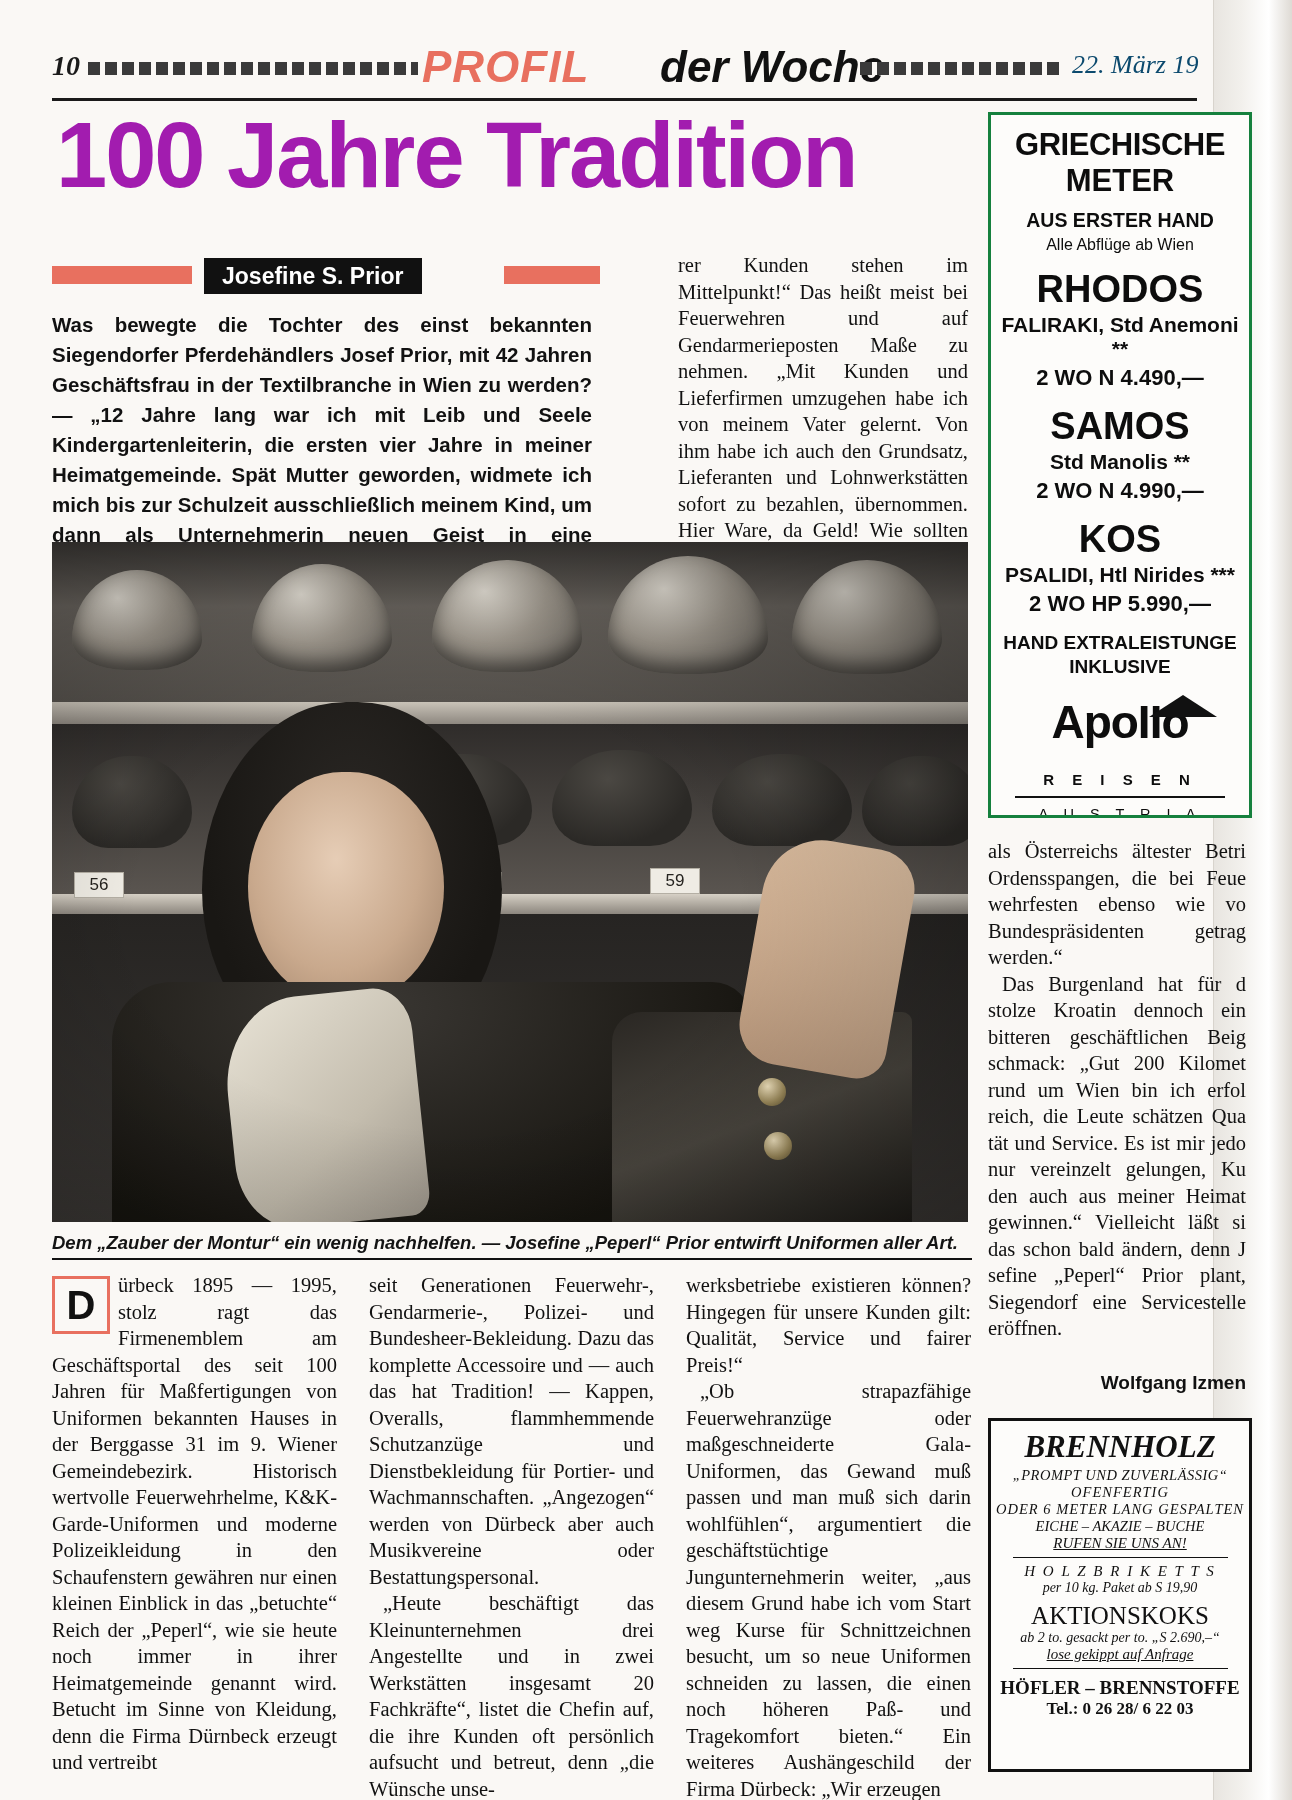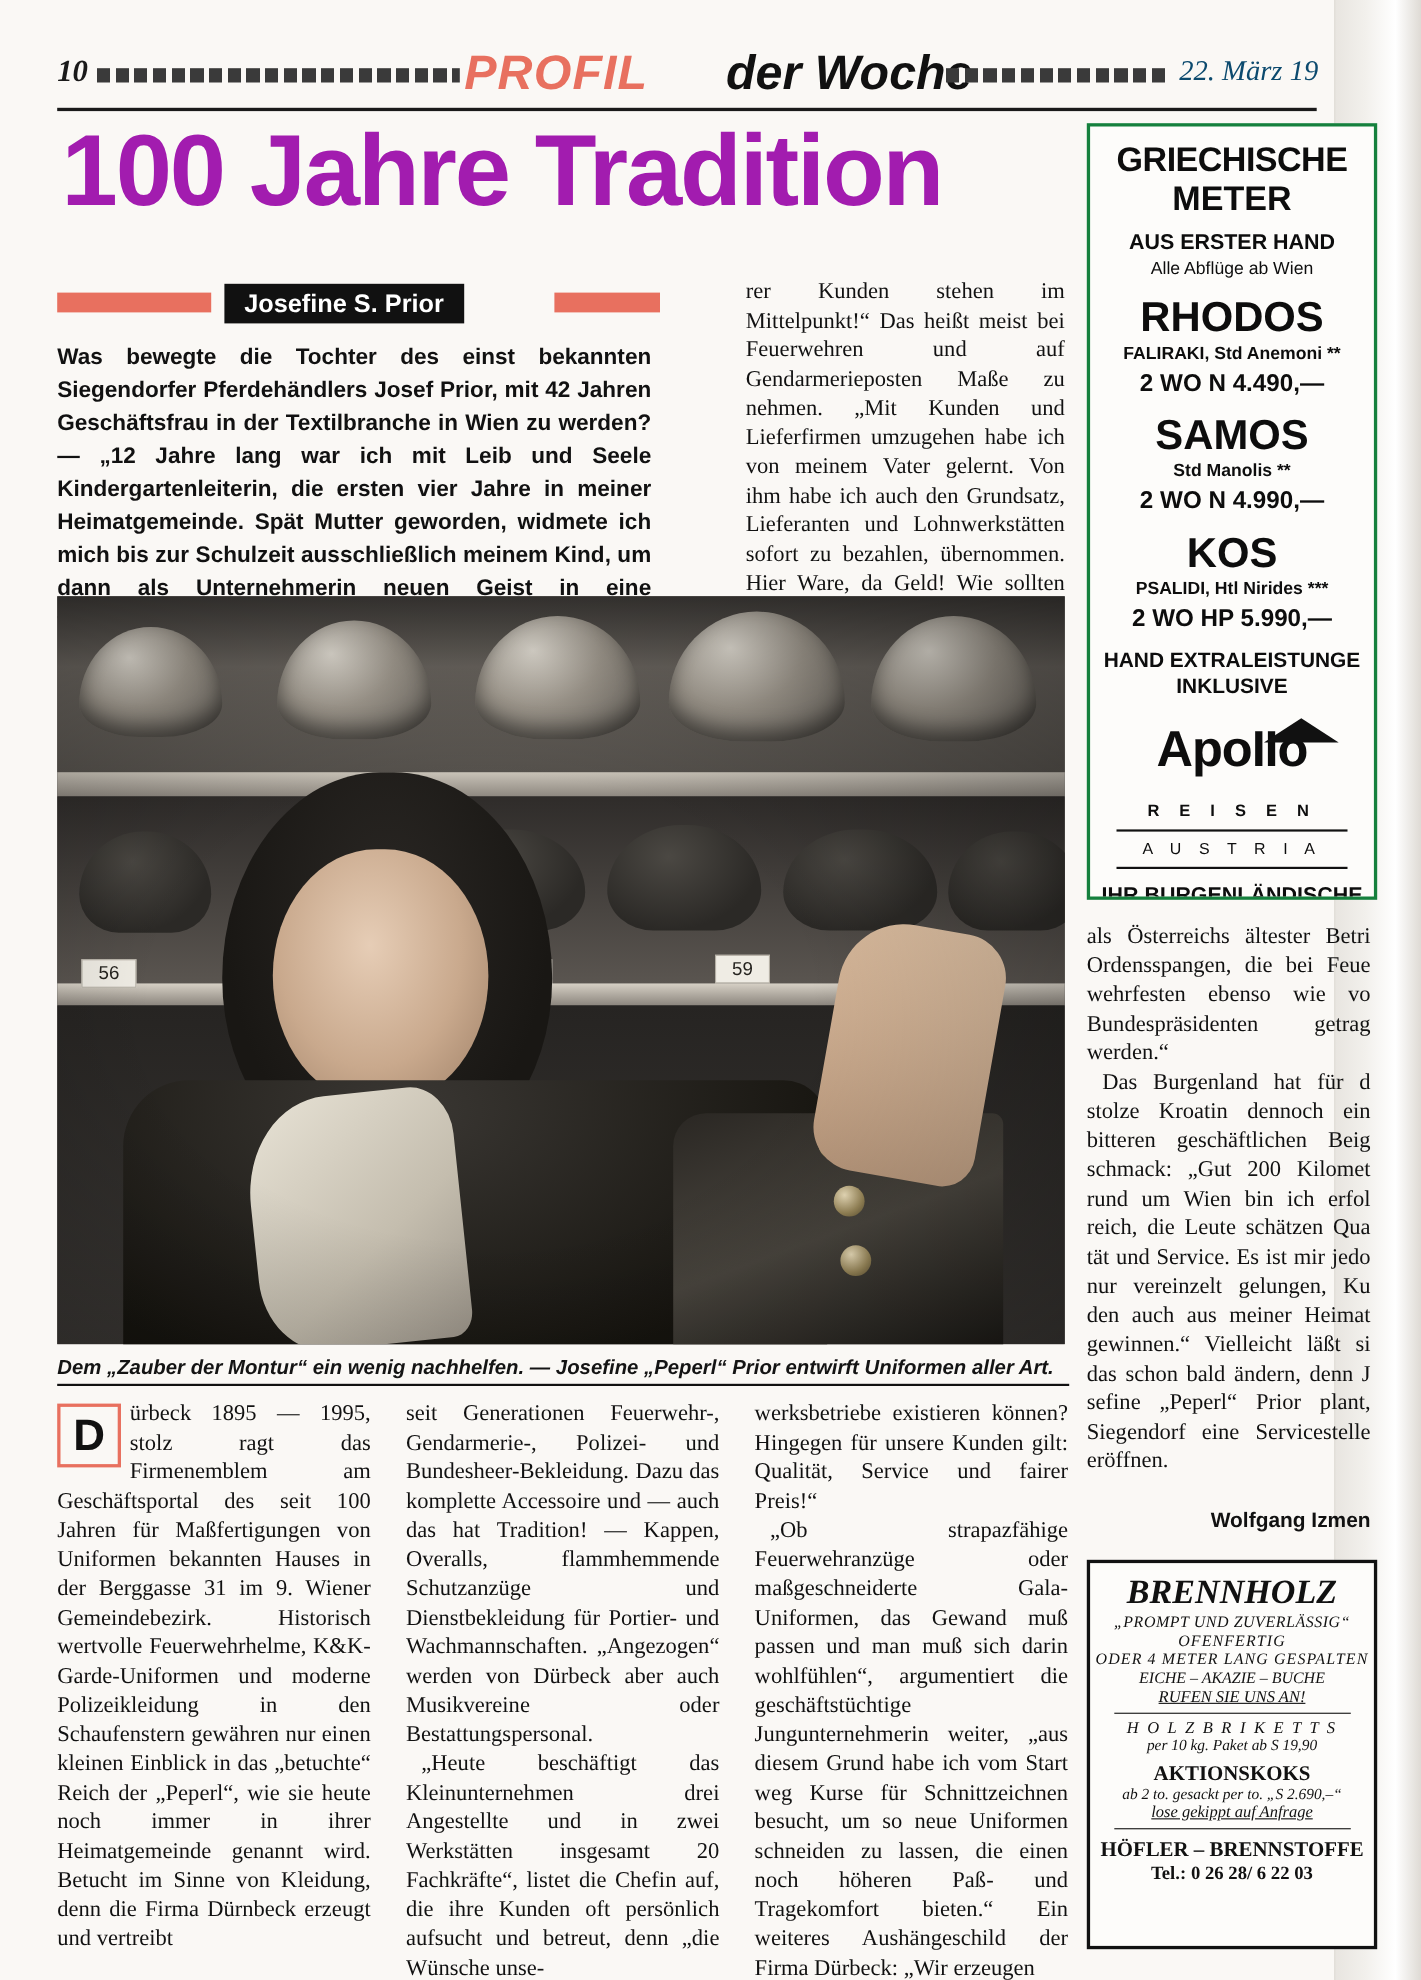--- a/index.html
+++ b/index.html
@@ -312,21 +312,21 @@
     overflow: hidden;
     text-align: center;
     font-family: "Liberation Sans", sans-serif;
     color: #0d0d0d;
   }
   .ad-travel .t1 { font-weight: 700; font-size: 31px; margin-top: 12px; letter-spacing: -.5px; }
   .ad-travel .t2 { font-weight: 700; font-size: 31px; }
   .ad-travel .t3 { font-weight: 700; font-size: 19.5px; margin-top: 10px; }
   .ad-travel .t4 { font-size: 16px; margin-top: 4px; }
   .ad-travel .big { font-weight: 700; font-size: 38px; margin-top: 14px; }
-  .ad-travel .sub { font-weight: 700; font-size: 16px; margin-top: 2px; }
+  .ad-travel .sub { font-weight: 700; font-size: 21px; margin-top: 2px; }
   .ad-travel .price { font-weight: 700; font-size: 22px; margin-top: 4px; }
   .ad-travel .extra { font-weight: 700; font-size: 19px; margin-top: 14px; line-height: 24px; }
   .ad-logo {
     margin: 14px auto 0;
     width: 230px; height: 78px;
     position: relative;
   }
   .ad-logo .word {
     font-family: "Liberation Sans", sans-serif;
     font-weight: 700;
@@ -377,21 +377,21 @@
     overflow: hidden;
     font-family: "Liberation Serif", serif;
   }
   .ad-wood .w1 { font-weight: 700; font-style: italic; font-size: 31px; margin-top: 8px; }
   .ad-wood .w2 { font-style: italic; font-size: 14.5px; margin-top: 2px; letter-spacing: .5px; }
   .ad-wood .w3 { font-style: italic; font-size: 14.5px; letter-spacing: 1px; }
   .ad-wood .w4 { font-style: italic; font-size: 14.5px; }
   .ad-wood .w5 { font-style: italic; font-size: 15px; text-decoration: underline; }
   .ad-wood .w6 { font-style: italic; font-size: 15px; letter-spacing: 2px; margin-top: 4px; }
   .ad-wood .w7 { font-style: italic; font-size: 14px; }
-  .ad-wood .w8 { font-weight: 700; font-size: 19px; margin-top: 6px; }
+  .ad-wood .w8 { font-weight: 400; font-size: 25px; margin-top: 6px; }
   .ad-wood .w9 { font-style: italic; font-size: 14px; }
   .ad-wood .w10 { font-style: italic; font-size: 15px; text-decoration: underline; }
   .ad-wood .w11 { font-weight: 700; font-size: 19px; margin-top: 8px; }
   .ad-wood .w12 { font-weight: 700; font-size: 17px; }
   .ad-wood .wline { width: 215px; height: 1px; background: #111; margin: 5px auto; }
 </style>
 </head>
 <body>
 
 <div class="page">
@@ -510,21 +510,21 @@
   <div class="col4text">
     <p>als Österreichs ältester Betri Ordensspangen, die bei Feue wehrfesten ebenso wie vo Bundespräsidenten getrag werden.“</p>
     <p>Das Burgenland hat für d stolze Kroatin dennoch ein bitteren geschäftlichen Beig schmack: „Gut 200 Kilomet rund um Wien bin ich erfol reich, die Leute schätzen Qua tät und Service. Es ist mir jedo nur vereinzelt gelungen, Ku den auch aus meiner Heimat gewinnen.“ Vielleicht läßt si das schon bald ändern, denn J sefine „Peperl“ Prior plant, Siegendorf eine Servicestelle eröffnen.</p>
   </div>
   <div class="col4-byline">Wolfgang Izmen</div>
 
   <div class="ad-wood">
     <div class="w1">BRENNHOLZ</div>
     <div class="w2">„PROMPT UND ZUVERLÄSSIG“</div>
     <div class="w3">OFENFERTIG</div>
-    <div class="w3">ODER 4 METER LANG GESPALTEN</div>
+    <div class="w3">ODER 6 METER LANG GESPALTEN</div>
     <div class="w4">EICHE – AKAZIE – BUCHE</div>
     <div class="w5">RUFEN SIE UNS AN!</div>
     <div class="wline"></div>
     <div class="w6">H O L Z B R I K E T T S</div>
     <div class="w7">per 10 kg. Paket ab S 19,90</div>
     <div class="w8">AKTIONSKOKS</div>
     <div class="w9">ab 2 to. gesackt per to. „S 2.690,–“</div>
     <div class="w10">lose gekippt auf Anfrage</div>
     <div class="wline"></div>
     <div class="w11">HÖFLER – BRENNSTOFFE</div>

